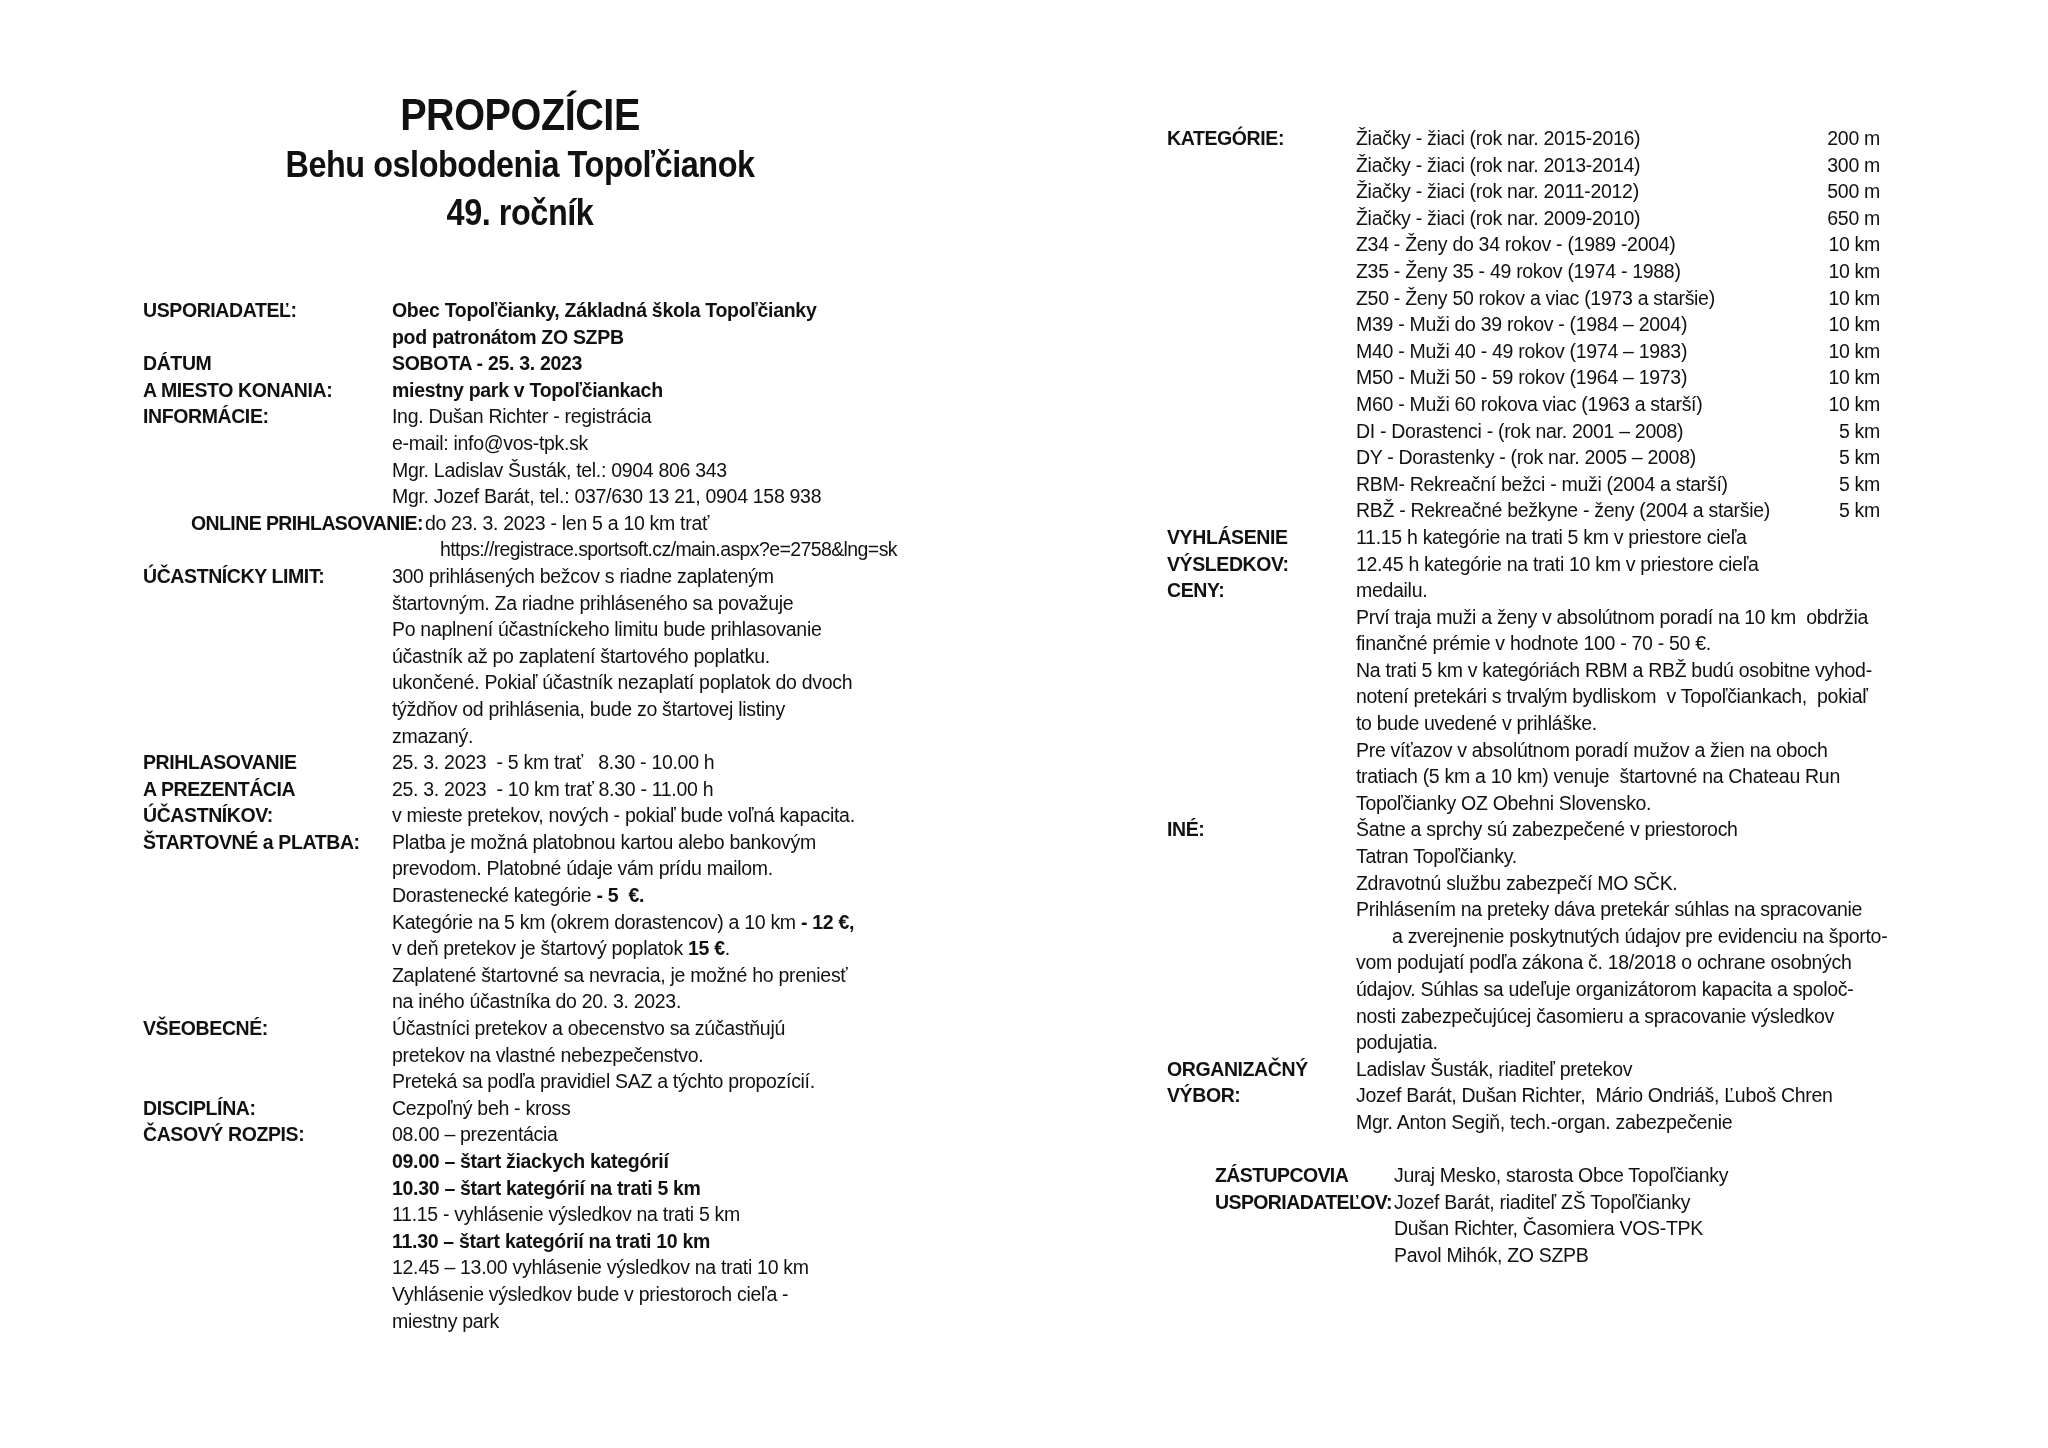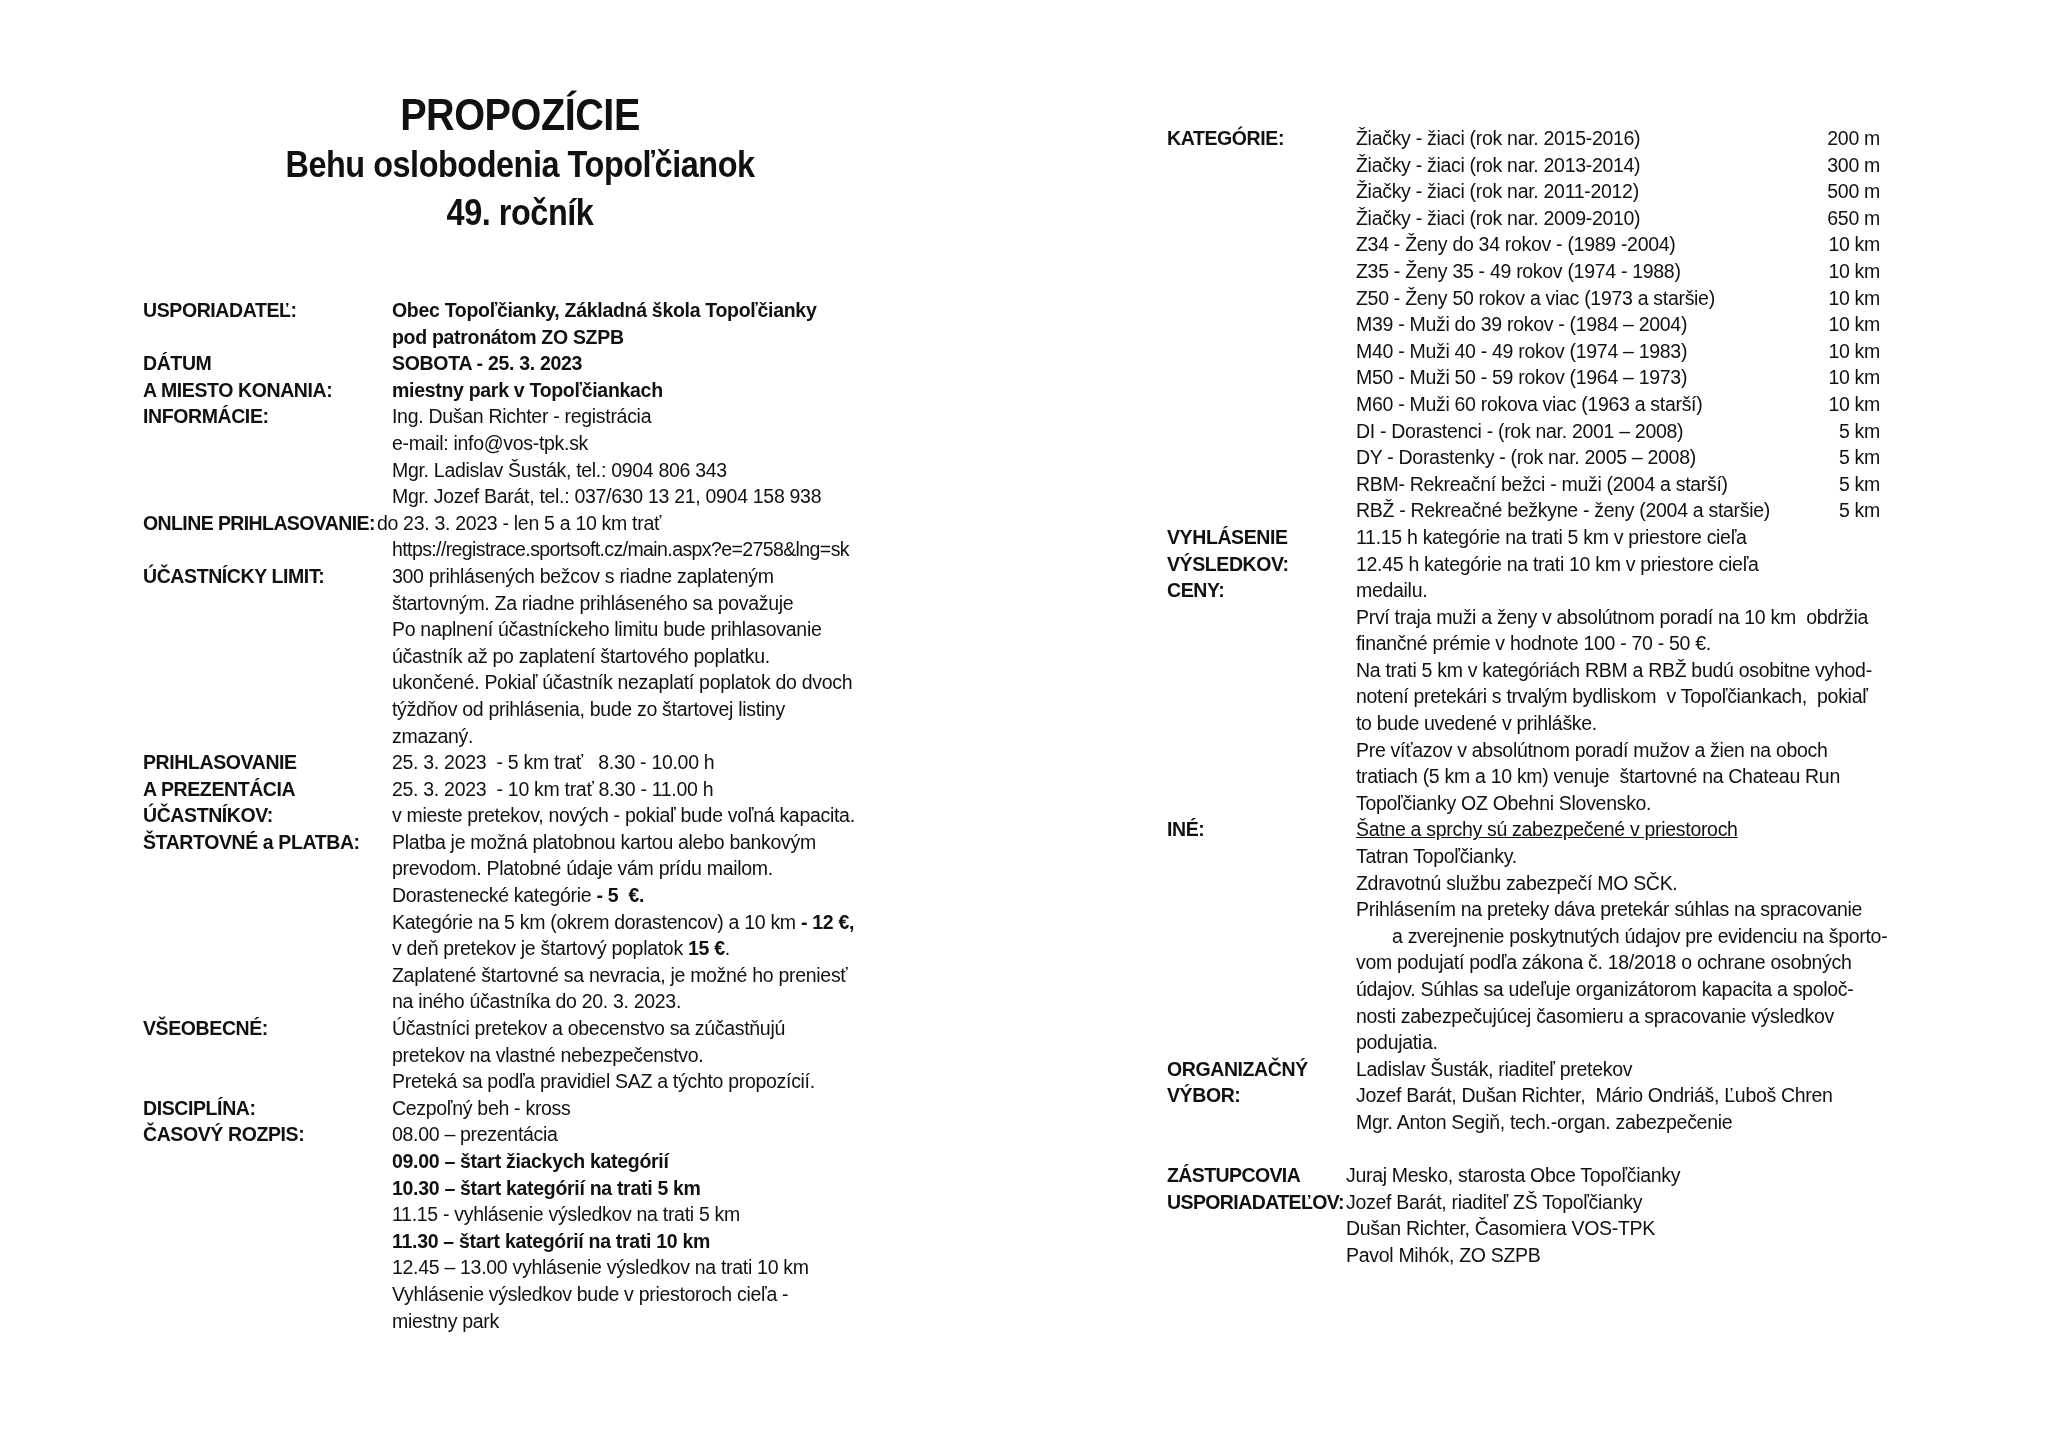--- a/index.html
+++ b/index.html
@@ -17,21 +17,21 @@
   .left-rows { left: 143px; top: 297px; width: 820px; }
   .right-rows { left: 151px; top: 125px; width: 840px; }
 
   .row { display: flex; }
   .lbl { font-weight: bold; flex: 0 0 auto; letter-spacing: -0.4px; transform-origin: left; }
   .left-rows .lbl { width: 249px; }
   .right-rows .lbl { width: 189px; }
   .vals { flex: 1 1 auto; }
   .line { white-space: nowrap; letter-spacing: -0.3px; }
   .b { font-weight: bold; }
-  .narrow { letter-spacing: -0.6px; }
+  .narrow { letter-spacing: -0.6px; margin-left: 48px; }
   .gap { height: 26.6px; }
 
   .cat-line { display: flex; white-space: nowrap; letter-spacing: -0.3px; }
   .cat-name { width: 460px; }
   .cat-dist { width: 64px; text-align: right; }
 </style>
 </head>
 <body>
 
 <div class="page left-page">
@@ -250,21 +250,21 @@
           <div class="line" style="white-space: pre;">to bude uvedené v prihláške.</div>
           <div class="line" style="white-space: pre;">Pre víťazov v absolútnom poradí mužov a žien na oboch</div>
           <div class="line" style="white-space: pre;">tratiach (5 km a 10 km) venuje  štartovné na Chateau Run</div>
           <div class="line" style="white-space: pre;">Topoľčianky OZ Obehni Slovensko.</div>
         </div>
     </div>
 
     <div class="row">
       <div class="lbl">INÉ:</div>
       <div class="vals" id="other-list">
-          <div class="line" style="white-space: pre; text-decoration: underline;">Šatne a sprchy sú zabezpečené v priestoroch</div>
+          <div class="line" style="white-space: pre;">Šatne a sprchy sú zabezpečené v priestoroch</div>
           <div class="line" style="white-space: pre;">Tatran Topoľčianky.</div>
           <div class="line" style="white-space: pre;">Zdravotnú službu zabezpečí MO SČK.</div>
           <div class="line" style="white-space: pre;">Prihlásením na preteky dáva pretekár súhlas na spracovanie</div>
           <div class="line" style="white-space: pre; margin-left: 36px;">a zverejnenie poskytnutých údajov pre evidenciu na športo-</div>
           <div class="line" style="white-space: pre;">vom podujatí podľa zákona č. 18/2018 o ochrane osobných</div>
           <div class="line" style="white-space: pre;">údajov. Súhlas sa udeľuje organizátorom kapacita a spoloč-</div>
           <div class="line" style="white-space: pre;">nosti zabezpečujúcej časomieru a spracovanie výsledkov</div>
           <div class="line" style="white-space: pre;">podujatia.</div>
         </div>
     </div>

